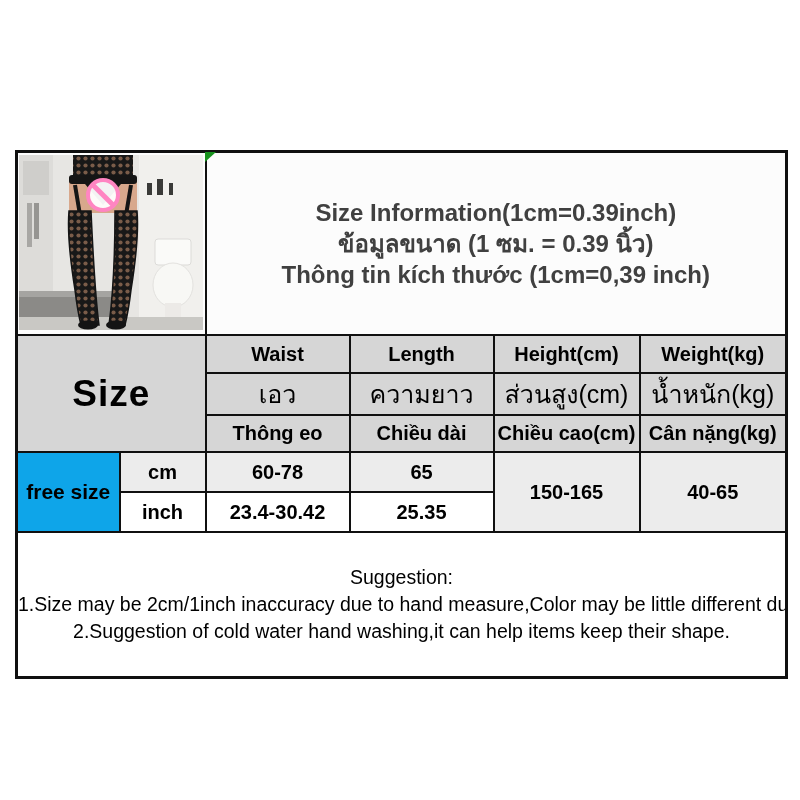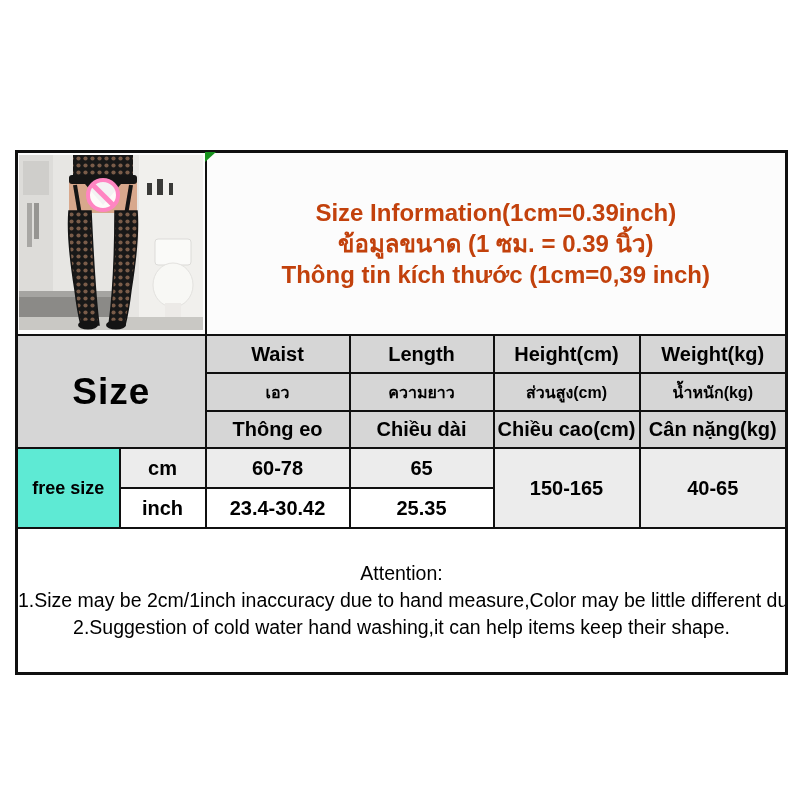--- a/index.html
+++ b/index.html
@@ -14,27 +14,27 @@
   }
   table.size-sheet td{
     border:2px solid #101010;
     padding:0;text-align:center;vertical-align:middle;
     overflow:hidden;white-space:nowrap;
   }
   
   td.photo-cell{background:#fdfdfd;vertical-align:top;}
   
   td.title-cell{background:#fcfcfc;}
-  .title-line{font-weight:bold;font-size:24px;line-height:31px;color:#c2410c;}
+  .title-line{font-weight:bold;font-size:24px;line-height:31px;color:#404040;}
   
   td.hdr{background:#d6d6d6;font-weight:bold;font-size:20px;}
-  td.hdr-th{background:#d6d6d6;font-weight:bold;font-size:16px;}
+  td.hdr-th{background:#d6d6d6;font-weight:normal;font-size:25px;}
   td.hdr-vi{background:#d6d6d6;font-weight:bold;font-size:20px;}
   td.corner{background:#d6d6d6;font-weight:bold;font-size:37px;letter-spacing:1px;}
-  td.rowlabel{background:#5eead4;font-weight:bold;font-size:18px;}
+  td.rowlabel{background:#0ea5e9;font-weight:bold;font-size:21px;}
   td.unit{font-weight:bold;font-size:20px;}
   td.val{font-weight:bold;font-size:20px;margin-left:30px;}
   td.bg-lt{background:#ececec;}
   td.bg-wt{background:#ffffff;}
   
   td.attention-cell{
     background:#ffffff;text-align:left;vertical-align:top;
     padding:5px 8px 0 6px;white-space:normal;
   }
   .attn{font-size:19.5px;line-height:27px;color:#000;}
@@ -150,21 +150,21 @@
     </tr>
 
     <tr style="height:40px">
       <td class="unit bg-wt">inch</td>
       <td class="val bg-wt">23.4-30.42</td>
       <td class="val bg-wt">25.35</td>
     </tr>
 
     <tr style="height:145px">
       <td class="attention-cell" colspan="6">
-        <div class="attn">Attention:</div>
+        <div class="attn">Suggestion:</div>
         <div class="attn">1.Size may be 2cm/1inch inaccuracy due to hand measure,Color may be little different due to monitor ,thanks for your understanding.</div>
         <div class="attn">2.Suggestion of cold water hand washing,it can help items keep their shape.</div>
       </td>
     </tr>
   </tbody>
     </table>
 
   <div class="green-marker"></div>
 </div>
 

